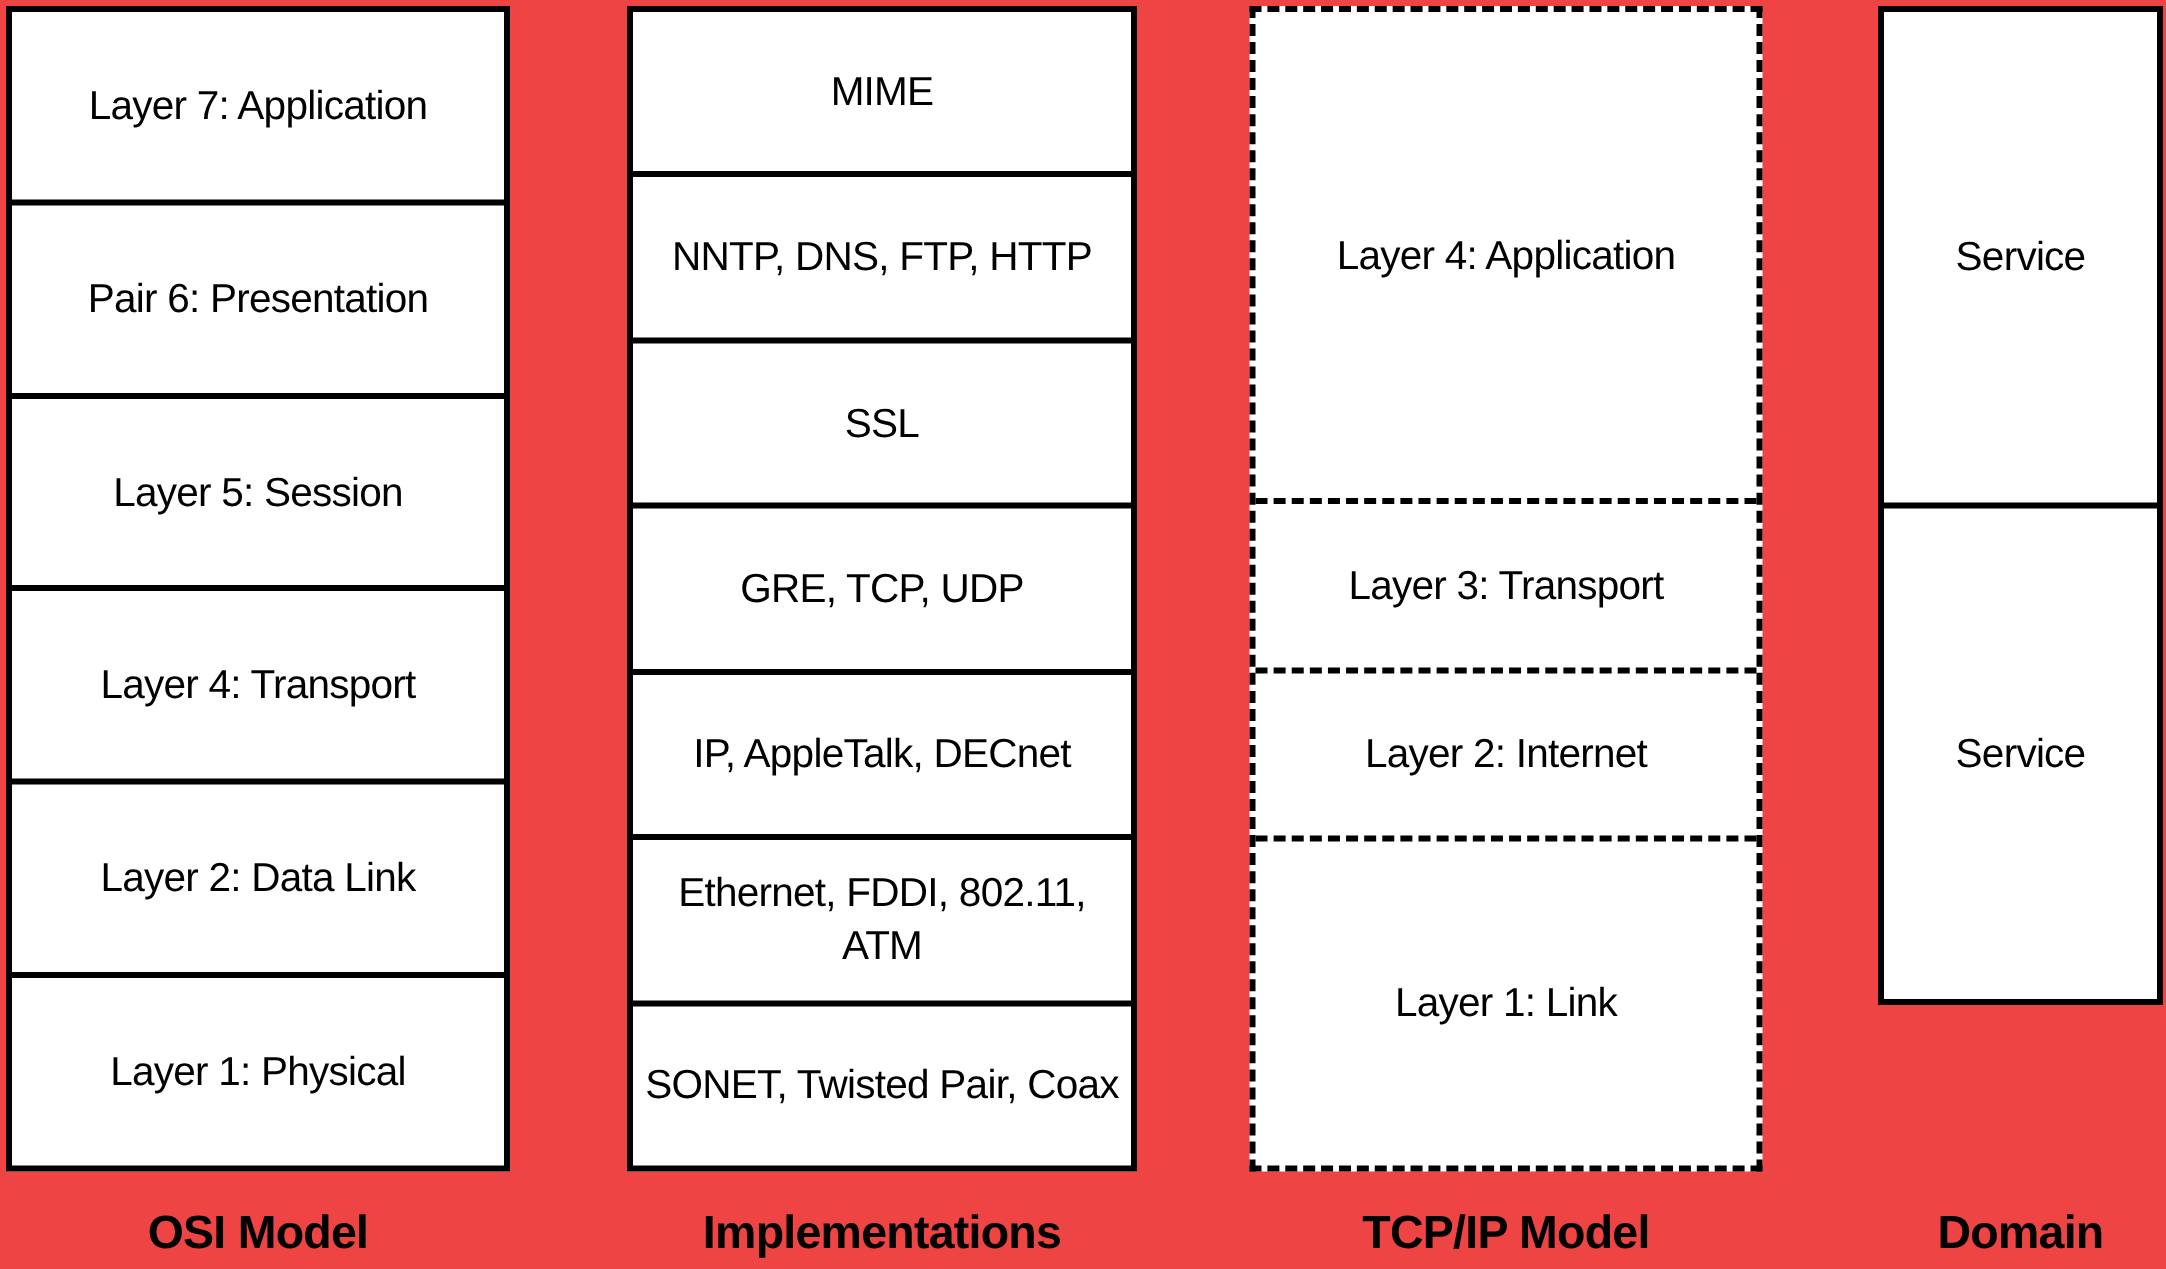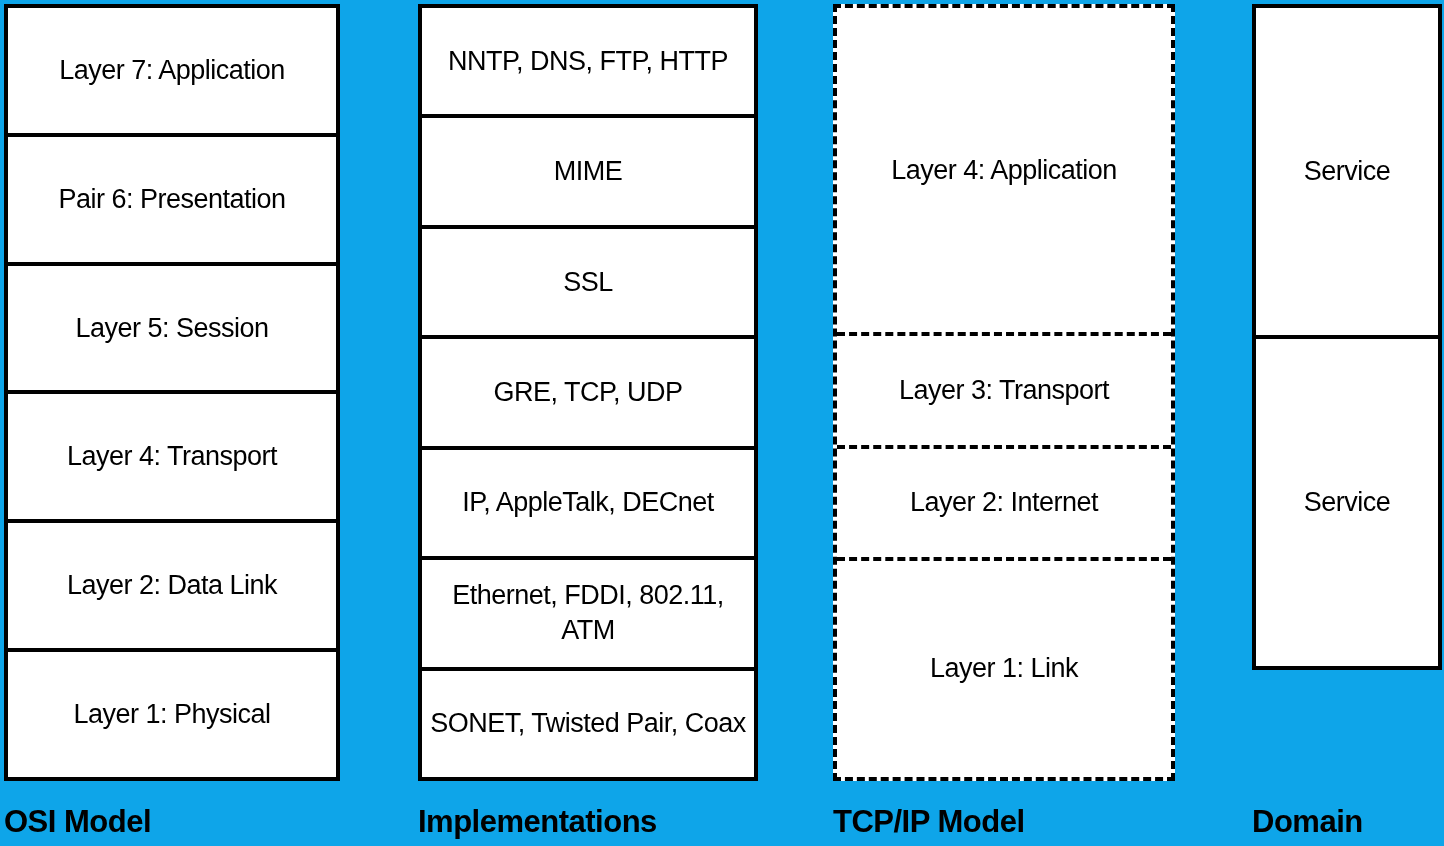--- a/index.html
+++ b/index.html
@@ -1,20 +1,20 @@
 <!DOCTYPE html>
 <html><head>
 <meta charset="utf-8">
 <style>
   html, body { margin: 0; padding: 0; background: #ffffff; }
   .canvas {
     position: relative;
     width: 1444px;
     height: 846px;
-    background: #0ea5e9;
+    background: #ef4444;
     font-family: "Liberation Sans", sans-serif;
     color: #000000;
     overflow: hidden;
     text-decoration: underline;
   }
   .stack {
     position: absolute;
     top: 4px;
     display: flex;
     flex-direction: column;
@@ -41,21 +41,21 @@
   .span3 { flex-grow: 3; }
   #col-osi    { left: 4px;    width: 336px; height: 777px; }
   #col-impl   { left: 418px;  width: 340px; height: 777px; }
   #col-tcpip  { left: 833px;  width: 342px; height: 777px; }
   #col-domain { left: 1252px; width: 190px; height: 666px; justify-content: space-between; }
   .col-label {
     position: absolute;
     top: 801px;
     height: 42px;
     line-height: 42px;
-    text-align: left;
+    text-align: center;
     font-weight: bold;
     font-size: 31px;
     letter-spacing: -0.5px;
   }
   #label-osi    { left: 4px;    width: 336px; }
   #label-impl   { left: 418px;  width: 340px; }
   #label-tcpip  { left: 833px;  width: 342px; }
   #label-domain { left: 1252px; width: 190px; }
 </style>
 </head>
@@ -66,22 +66,22 @@
   <div class="stack" id="col-osi">
     <div class="cell divider">Layer 7: Application</div>
     <div class="cell divider">Pair 6: Presentation</div>
     <div class="cell divider">Layer 5: Session</div>
     <div class="cell divider">Layer 4: Transport</div>
     <div class="cell divider">Layer 2: Data Link</div>
     <div class="cell">Layer 1: Physical</div>
   </div>
 
   <div class="stack" id="col-impl">
+    <div class="cell divider">MIME</div>
     <div class="cell divider">NNTP, DNS, FTP, HTTP</div>
-    <div class="cell divider">MIME</div>
     <div class="cell divider">SSL</div>
     <div class="cell divider">GRE, TCP, UDP</div>
     <div class="cell divider">IP, AppleTalk, DECnet</div>
     <div class="cell divider">Ethernet, FDDI, 802.11, ATM</div>
     <div class="cell">SONET, Twisted Pair, Coax</div>
   </div>
 
   <div class="stack dashed" id="col-tcpip">
     <div class="cell divider span3">Layer 4: Application</div>
     <div class="cell divider">Layer 3: Transport</div>

